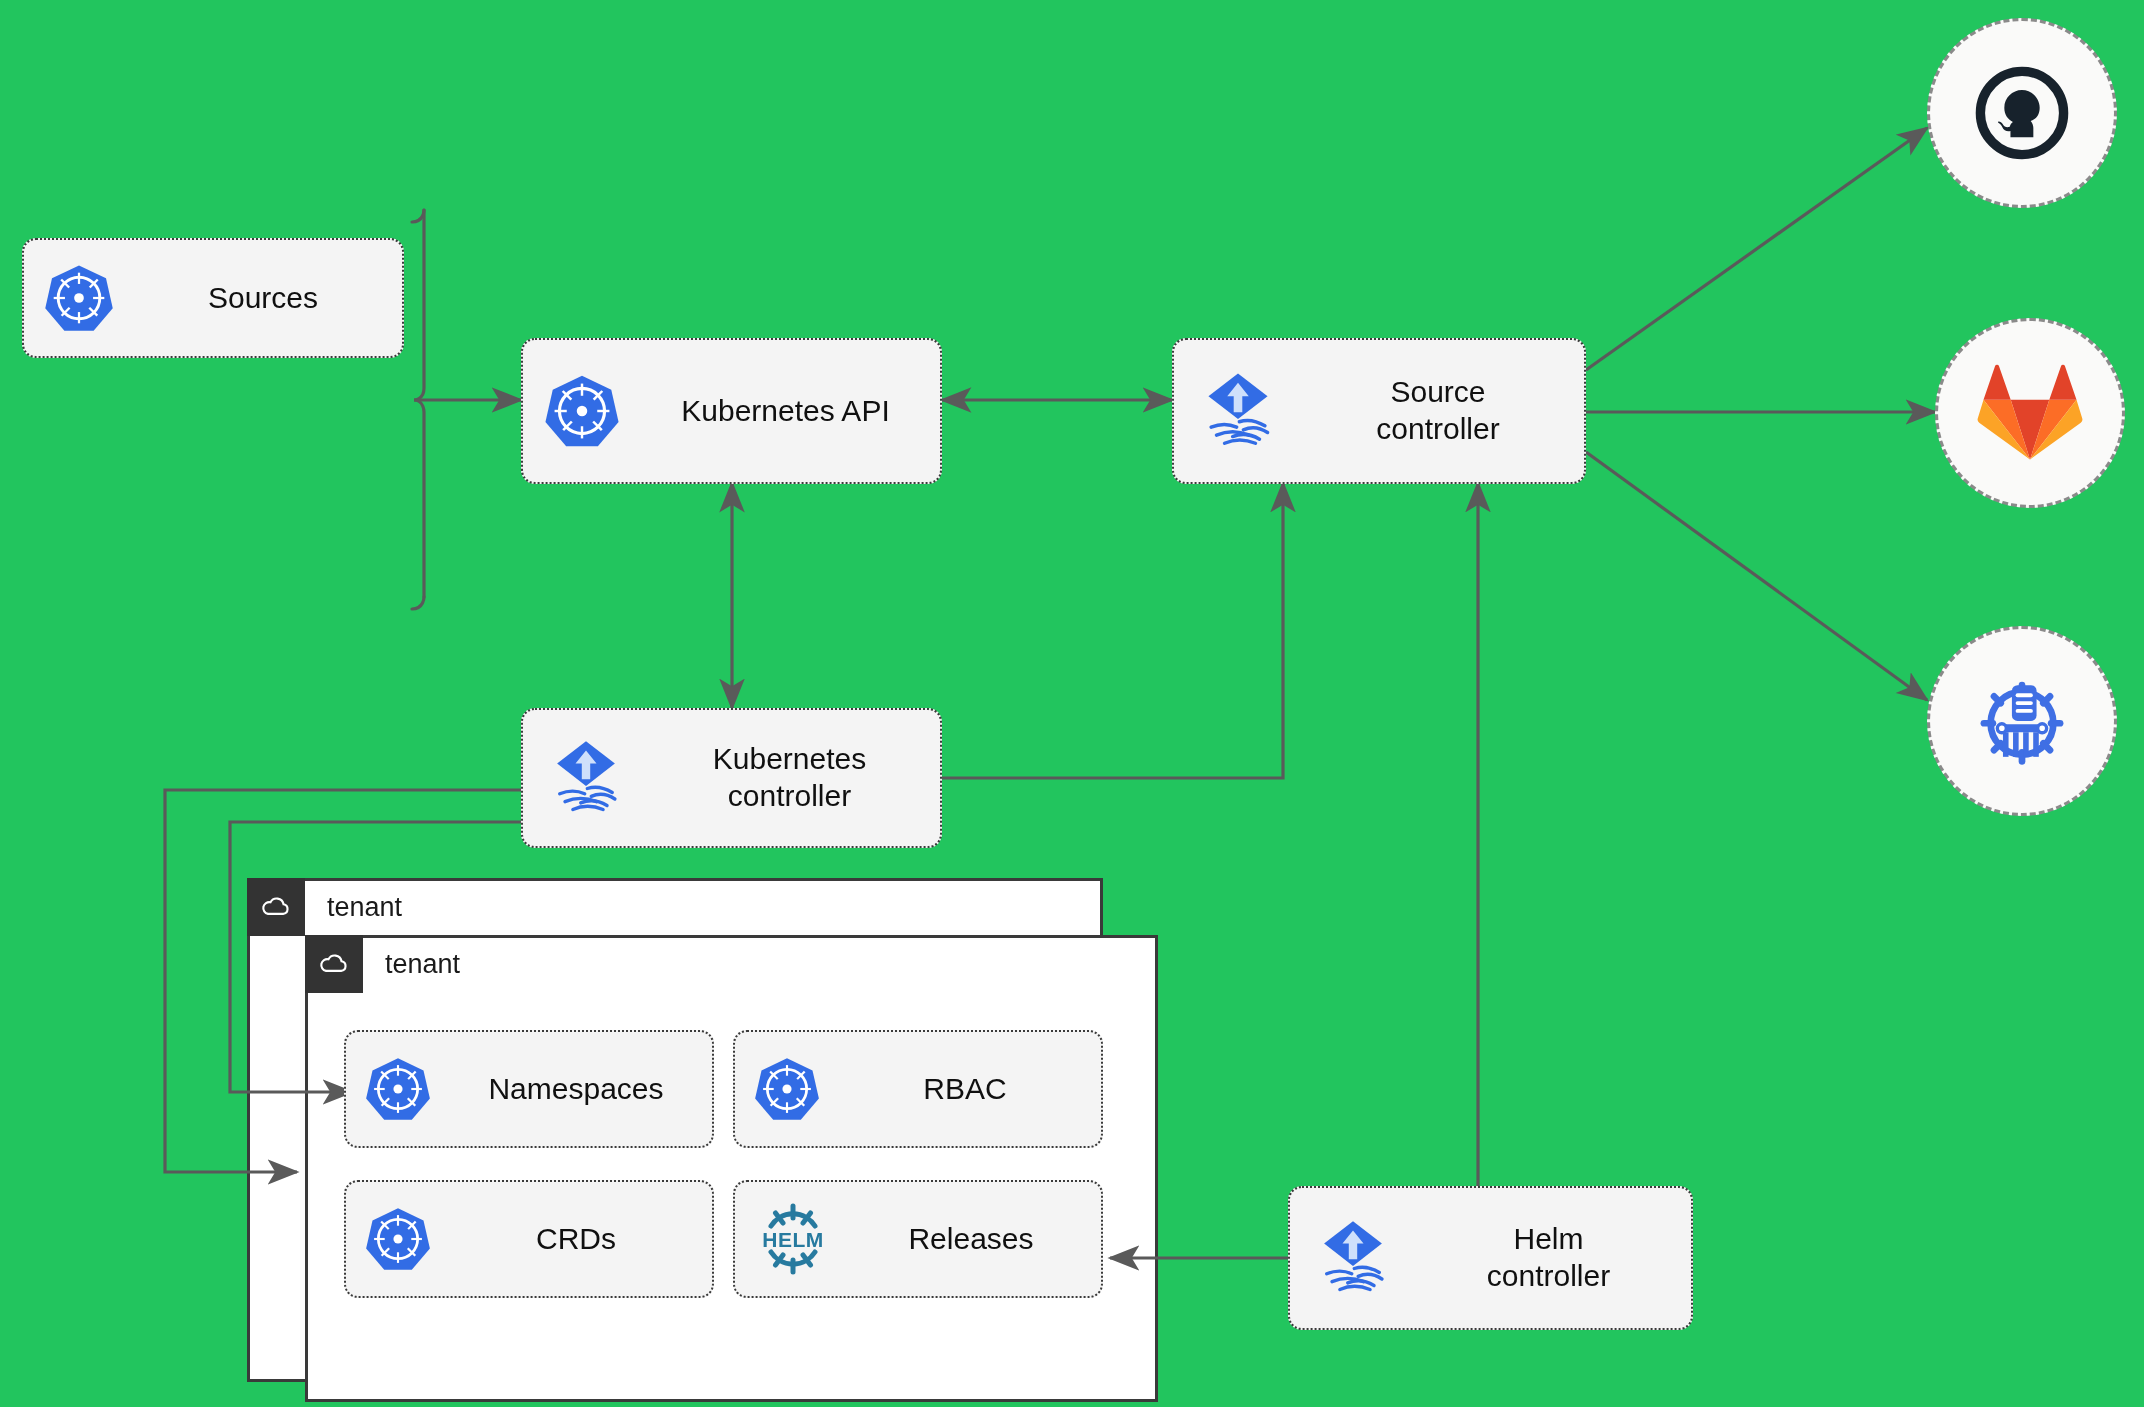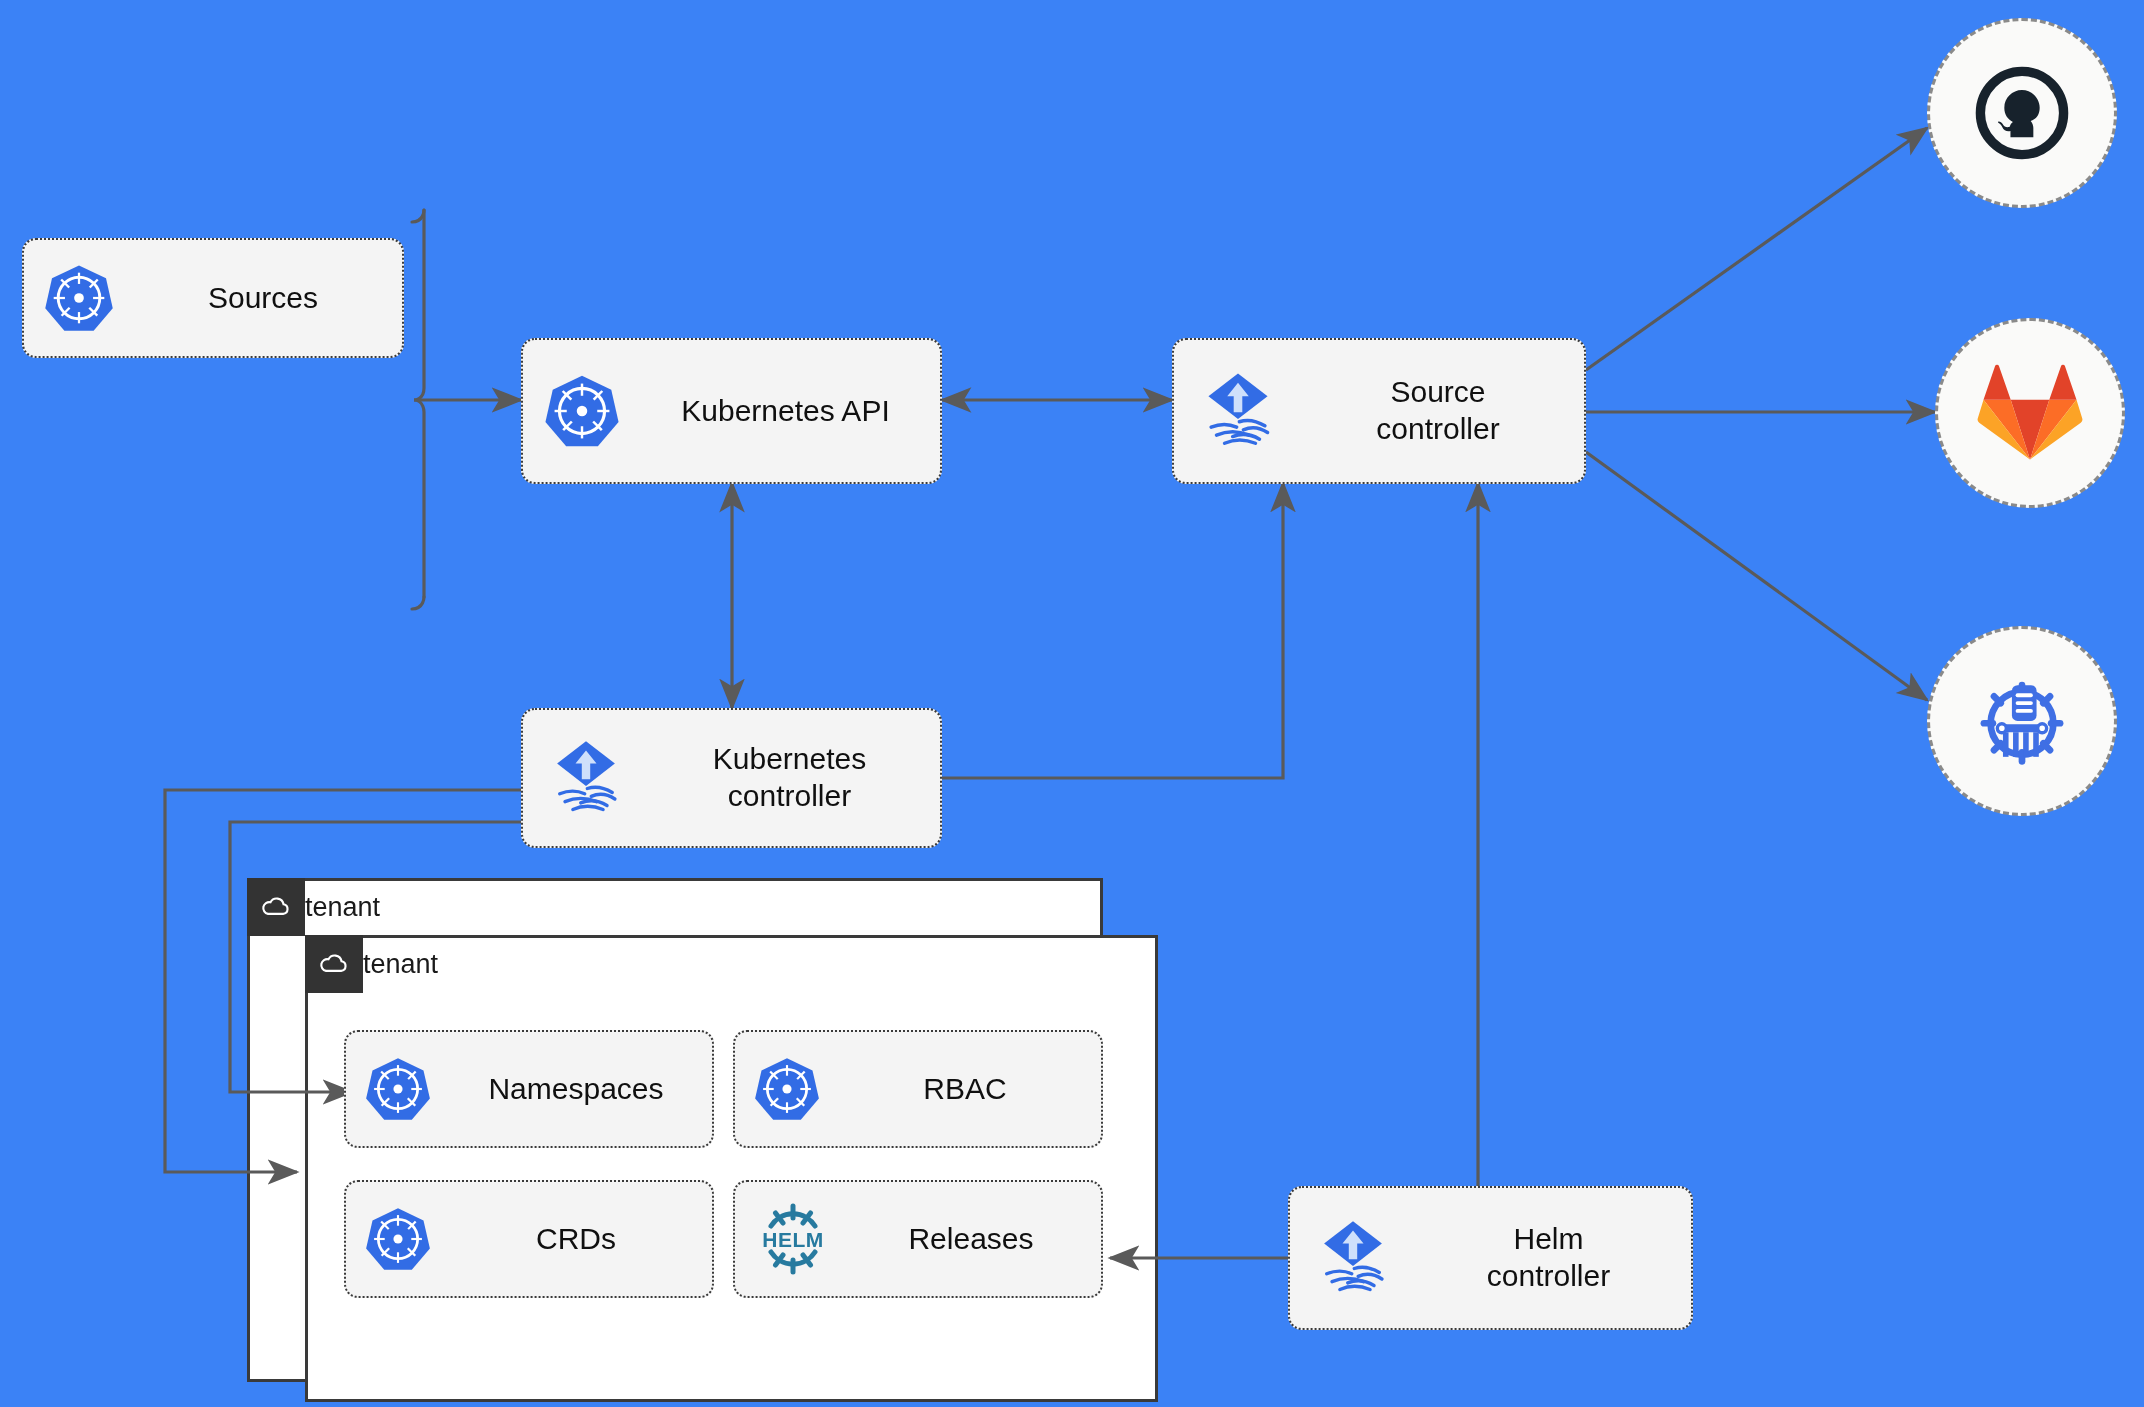--- a/index.html
+++ b/index.html
@@ -8,21 +8,21 @@
     background: #ffffff;
   }
   body {
     font-family: "Liberation Sans", sans-serif;
     -webkit-font-smoothing: antialiased;
   }
   #canvas {
     position: relative;
     width: 2144px;
     height: 1407px;
-    background: #3b82f6;
+    background: #22c55e;
     overflow: hidden;
   }
   
   .node {
     position: absolute;
     box-sizing: border-box;
     background: #f4f4f4;
     border: 2px dotted #3a3a3a;
     border-radius: 14px;
     display: flex;
@@ -75,20 +75,21 @@
   .tenant-tab .tab-sq {
     width: 58px;
     height: 58px;
     background: #333333;
     display: flex;
     align-items: center;
     justify-content: center;
     flex: 0 0 auto;
   }
   .tenant-tab .tab-name {
+    padding-left: 22px;
     font-size: 27px;
     color: #1a1a1a;
     background: transparent;
   }
   
   #wires {
     position: absolute;
     left: 0;
     top: 0;
     width: 2144px;

